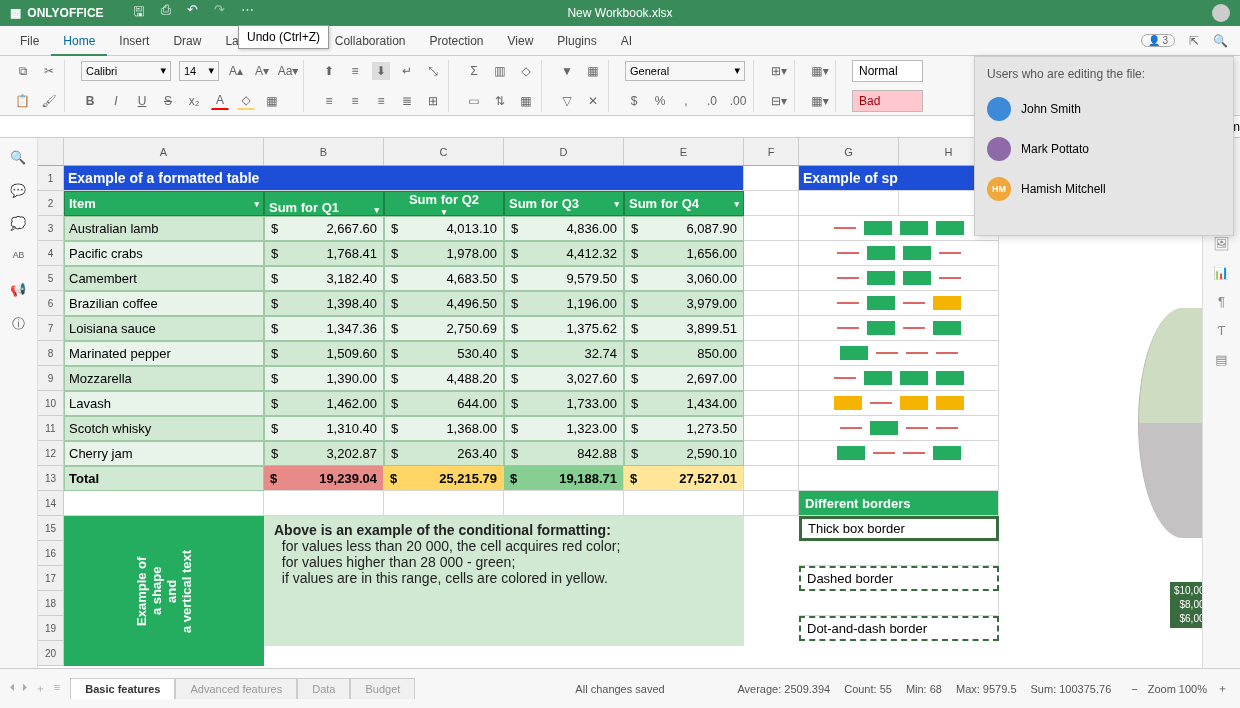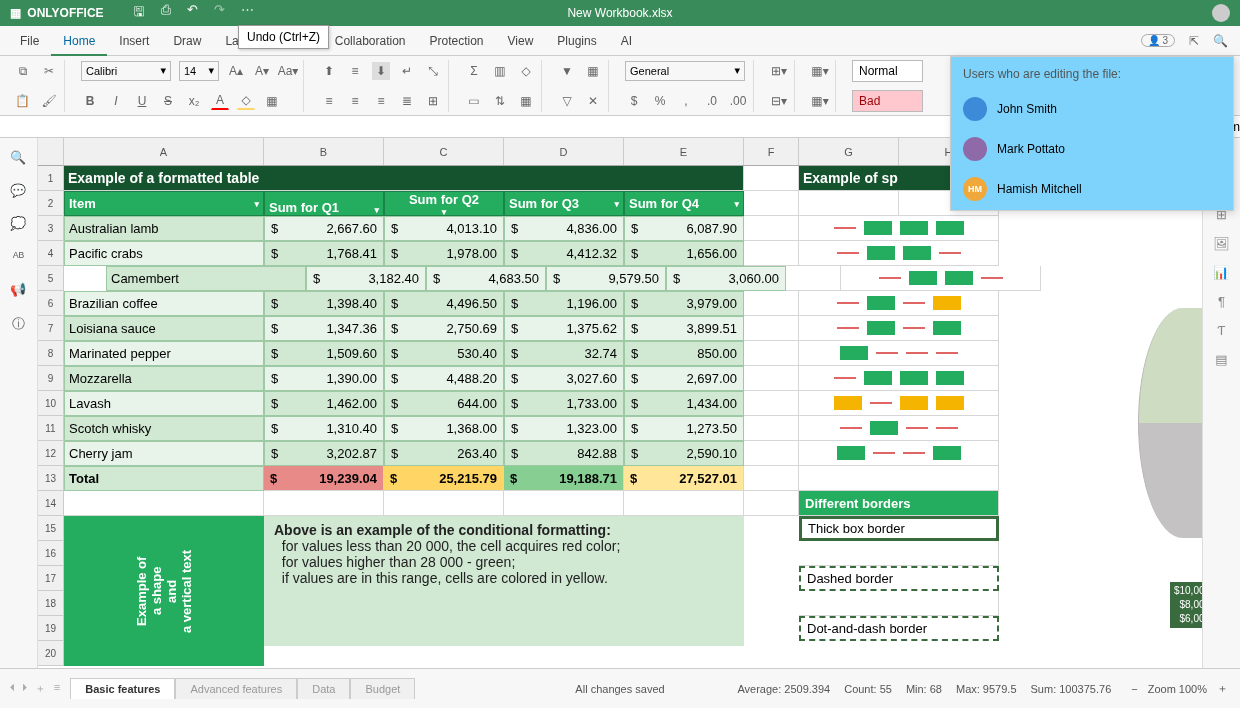--- a/index.html
+++ b/index.html
@@ -25,21 +25,21 @@
 .ribbon { height: 60px; background: #f7f7f7; border-bottom: 1px solid #ccc; display: flex; align-items: center; font-size: 12px; padding-left: 8px; gap: 10px; position: relative; }
 .ribbon .group { display: flex; flex-direction: column; gap: 8px; padding: 0 6px; border-right: 1px solid #ddd; height: 52px; justify-content: center; }
 .ribbon .row { display: flex; gap: 8px; align-items: center; }
 .rbtn { width: 18px; height: 18px; border: 1px solid transparent; display: inline-flex; align-items: center; justify-content: center; color: #666; cursor: pointer; font-size: 12px; }
 .fontname { width: 90px; height: 20px; border: 1px solid #bbb; font-size: 11px; padding-left: 4px; display: flex; align-items: center; justify-content: space-between; padding-right: 4px; }
 .fontsize { width: 40px; height: 20px; border: 1px solid #bbb; font-size: 11px; padding-left: 4px; display: flex; align-items: center; justify-content: space-between; padding-right: 4px; }
 .stylebox { border: 1px solid #bbb; padding: 2px 24px 2px 6px; font-size: 12px; background: #fff; height: 22px; display: flex; align-items: center; }
 .stylebox.bad { background: #ffc7ce; color: #9c0006; }
 
 
-.collab-popup { position: absolute; right: 6px; top: 56px; width: 284px; background: #7dd3fc; border: 1px solid #ccc; box-shadow: 2px 2px 8px rgba(0,0,0,0.15); z-index: 100; font-size: 12px; padding-bottom: 1px; }
+.collab-popup { position: absolute; right: 6px; top: 56px; width: 260px; background: #e5e5e5; border: 1px solid #ccc; box-shadow: 2px 2px 8px rgba(0,0,0,0.15); z-index: 100; font-size: 12px; padding-bottom: 26px; }
 .collab-popup .hdr { padding: 10px 12px 8px; color: #555; }
 .collab-popup .user { display: flex; align-items: center; gap: 10px; padding: 8px 12px; }
 .collab-popup .uavatar { width: 24px; height: 24px; border-radius: 50%; display: flex; align-items: center; justify-content: center; color: #fff; font-size: 9px; font-weight: bold; }
 
 
 .formulabar { height: 22px; border-bottom: 1px solid #ccc; display: flex; align-items: center; font-size: 13px; justify-content: flex-end; }
 .formulabar .namebox { width: 92px; border: 1px solid #ccc; margin: 0 2px 0 38px; padding: 0 4px; height: 18px; display: flex; align-items: center; justify-content: space-between; }
 .formulabar .fx { padding: 0 6px; color: #666; font-style: italic; }
 
 
@@ -53,21 +53,21 @@
 
 .grid-area { position: absolute; left: 38px; top: 138px; right: 38px; bottom: 40px; overflow: hidden; }
 .corner { position: absolute; left: 0; top: 0; width: 26px; height: 28px; background: #f0f0f0; border-right: 1px solid #ccc; border-bottom: 1px solid #aaa; }
 .colhdrs { position: absolute; left: 26px; top: 0; height: 28px; display: flex; background: #f0f0f0; border-bottom: 1px solid #aaa; }
 .colhdr { border-right: 1px solid #ccc; text-align: center; font-size: 11px; color: #555; line-height: 28px; }
 .rowhdrs { position: absolute; left: 0; top: 28px; width: 26px; background: #f0f0f0; border-right: 1px solid #ccc; }
 .rowhdr { border-bottom: 1px solid #ccc; text-align: center; font-size: 10px; color: #555; height: 25px; line-height: 25px; }
 .cells { position: absolute; left: 26px; top: 28px; }
 .row { display: flex; height: 25px; }
 .cell { border-right: 1px solid #d6d6d6; border-bottom: 1px solid #d6d6d6; font-size: 13px; padding: 0 4px; display: flex; align-items: center; overflow: hidden; white-space: nowrap; }
-.thdr { background: #14532d; color: #fff; font-weight: bold; font-size: 14px; }
+.thdr { background: #1d4ed8; color: #fff; font-weight: bold; font-size: 14px; }
 .thead { background: #24ad5e; color: #fff; font-weight: bold; border: 1px solid #1c8348; justify-content: space-between; }
 .thead .dd { font-size: 9px; color: #fff; }
 .tdat-item { background: #d1e8d3; border: 1px solid #9ec9a5; }
 .tdat { background: #e8f3e9; border: 1px solid #9ec9a5; }
 .tdat-alt-item { background: #e8f3e9; border: 1px solid #9ec9a5; }
 .tdat-alt { background: #d1e8d3; border: 1px solid #9ec9a5; }
 .dollar { justify-content: space-between; padding-left: 6px; padding-right: 6px; }
 .totalrow .cell { font-weight: bold; }
 .totalrow .q1 { background: #e88a87; }
 .totalrow .q2 { background: #ffd666; }
@@ -414,21 +414,21 @@
         </div>
         <div class="cell " style="width: 55px;"></div>
         <div class="cell spark-cell" style="width: 200px;">
           <span class="spark" style="border-bottom: 2px solid rgb(224, 102, 102); height: 2px; width: 22px; margin: 0px 4px;"></span>
           <span class="spark" style="background: rgb(36, 173, 94); height: 14px; width: 28px; margin: 0px 4px;"></span>
           <span class="spark" style="background: rgb(36, 173, 94); height: 14px; width: 28px; margin: 0px 4px;"></span>
           <span class="spark" style="border-bottom: 2px solid rgb(224, 102, 102); height: 2px; width: 22px; margin: 0px 4px;"></span>
         </div>
       </div>
       <div class="row">
-        <div class="cell tdat-item" style="width: 200px; margin-left: 42px;">Camembert</div>
+        <div class="cell tdat-item" style="width: 200px;">Camembert</div>
         <div class="cell tdat dollar" style="width: 120px;">
           <span>$</span>
           <span>3,182.40</span>
         </div>
         <div class="cell tdat dollar" style="width: 120px;">
           <span>$</span>
           <span>4,683.50</span>
         </div>
         <div class="cell tdat dollar" style="width: 120px;">
           <span>$</span>

